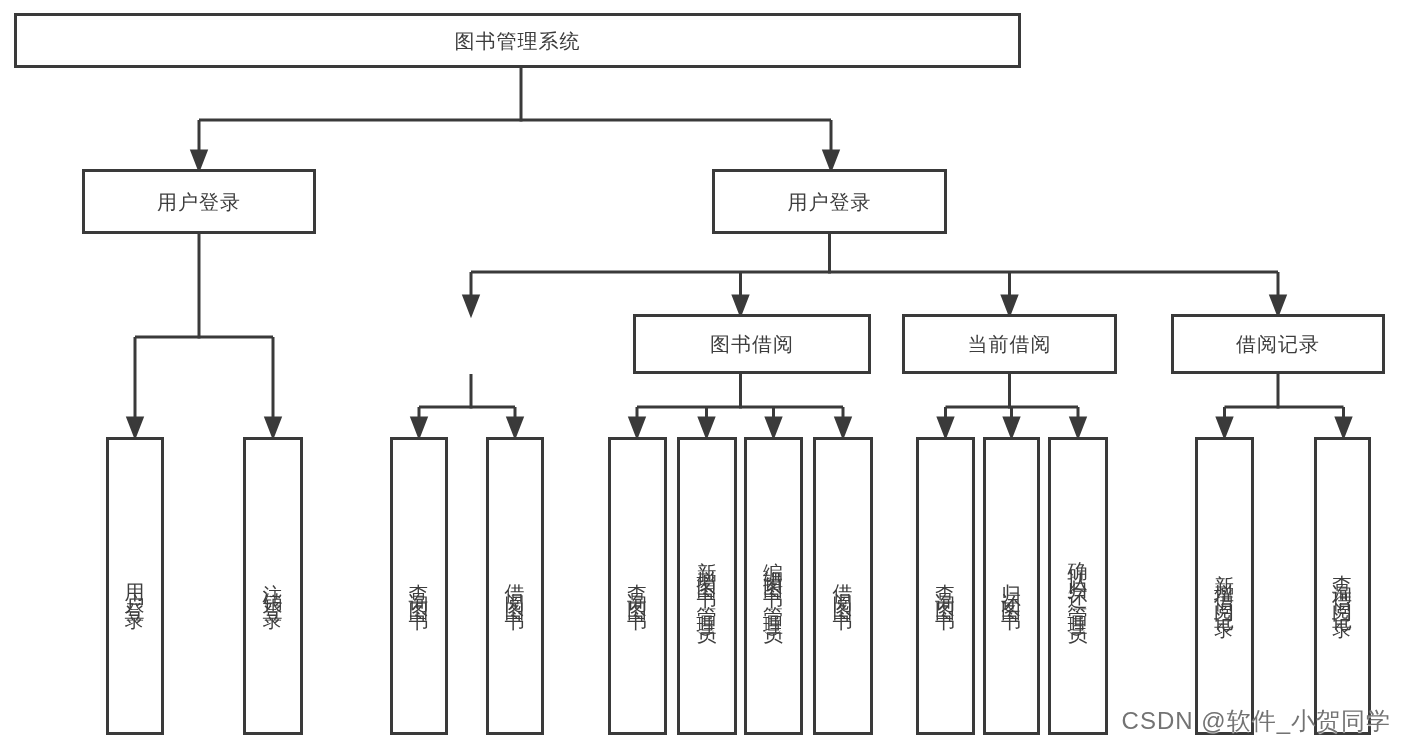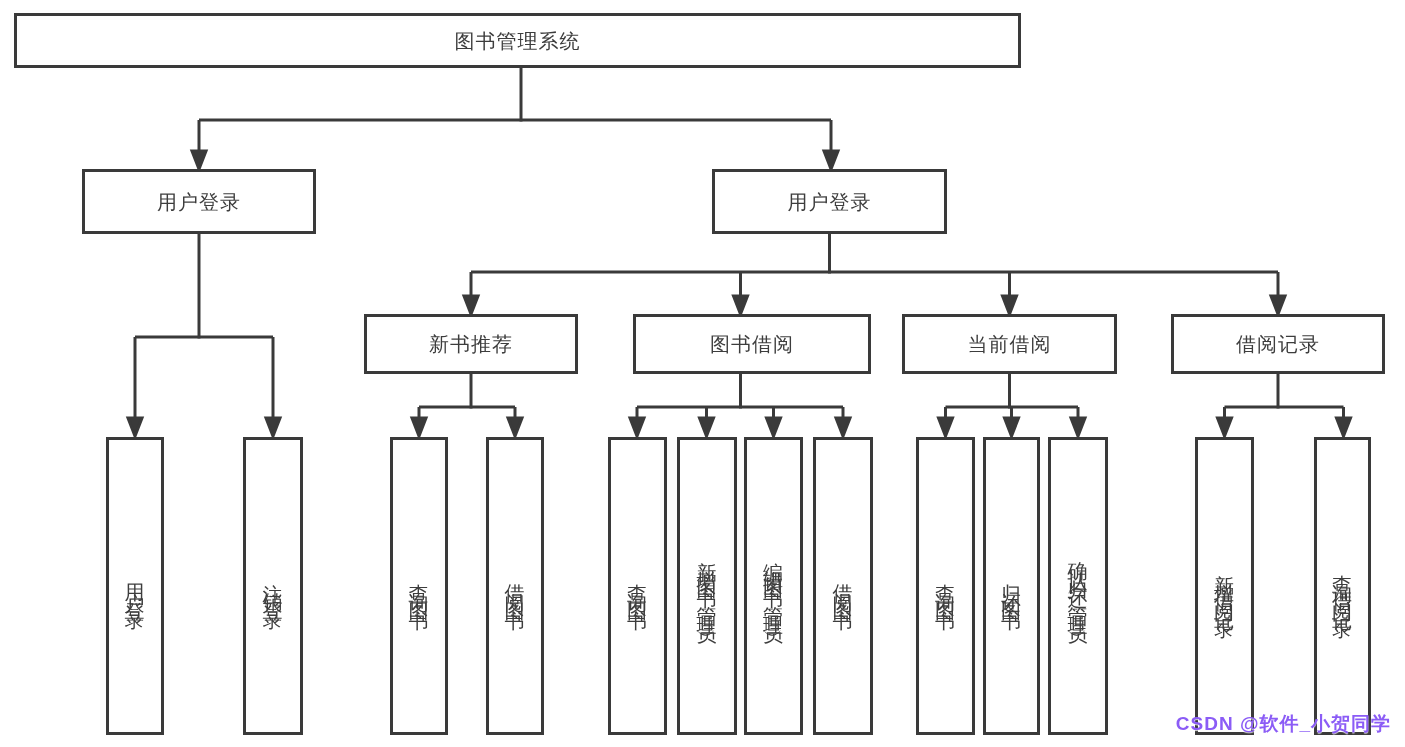--- a/index.html
+++ b/index.html
@@ -28,27 +28,26 @@
   .leaf{
     writing-mode:vertical-rl;
     text-orientation:mixed;
     letter-spacing:9px;
     font-size:20px;
   }
   .watermark{
     position:absolute;
     right:14px;
     bottom:10px;
-    font-size:19px;
-    color:#8b5cf6;
+    font-size:24px;
+    color:#737373;
     letter-spacing:1px;
     z-index:3;
     text-shadow:0 1px 1px rgba(255,255,255,0.8);
     white-space:nowrap;
-    font-weight:bold;
   }
 </style>
 </head>
 <body>
 
 <div class="canvas">
 
   <svg class="connectors" viewBox="0 0 1405 747" xmlns="http://www.w3.org/2000/svg">
     <g stroke="#3a3a3a" stroke-width="3" fill="#3a3a3a">
 
@@ -117,23 +116,20 @@
     <span>图书管理系统</span>
   </div>
 
   <div class="box" style="left:82px;top:169px;width:234px;height:65px">
     <span>用户登录</span>
   </div>
   <div class="box" style="left:712px;top:169px;width:235px;height:65px">
     <span>用户登录</span>
   </div>
 
-  <div class="box" style="left:364px;top:314px;width:214px;height:60px">
-    <span>新书推荐</span>
-  </div>
   <div class="box" style="left:633px;top:314px;width:238px;height:60px">
     <span>图书借阅</span>
   </div>
   <div class="box" style="left:902px;top:314px;width:215px;height:60px">
     <span>当前借阅</span>
   </div>
   <div class="box" style="left:1171px;top:314px;width:214px;height:60px">
     <span>借阅记录</span>
   </div>
 

